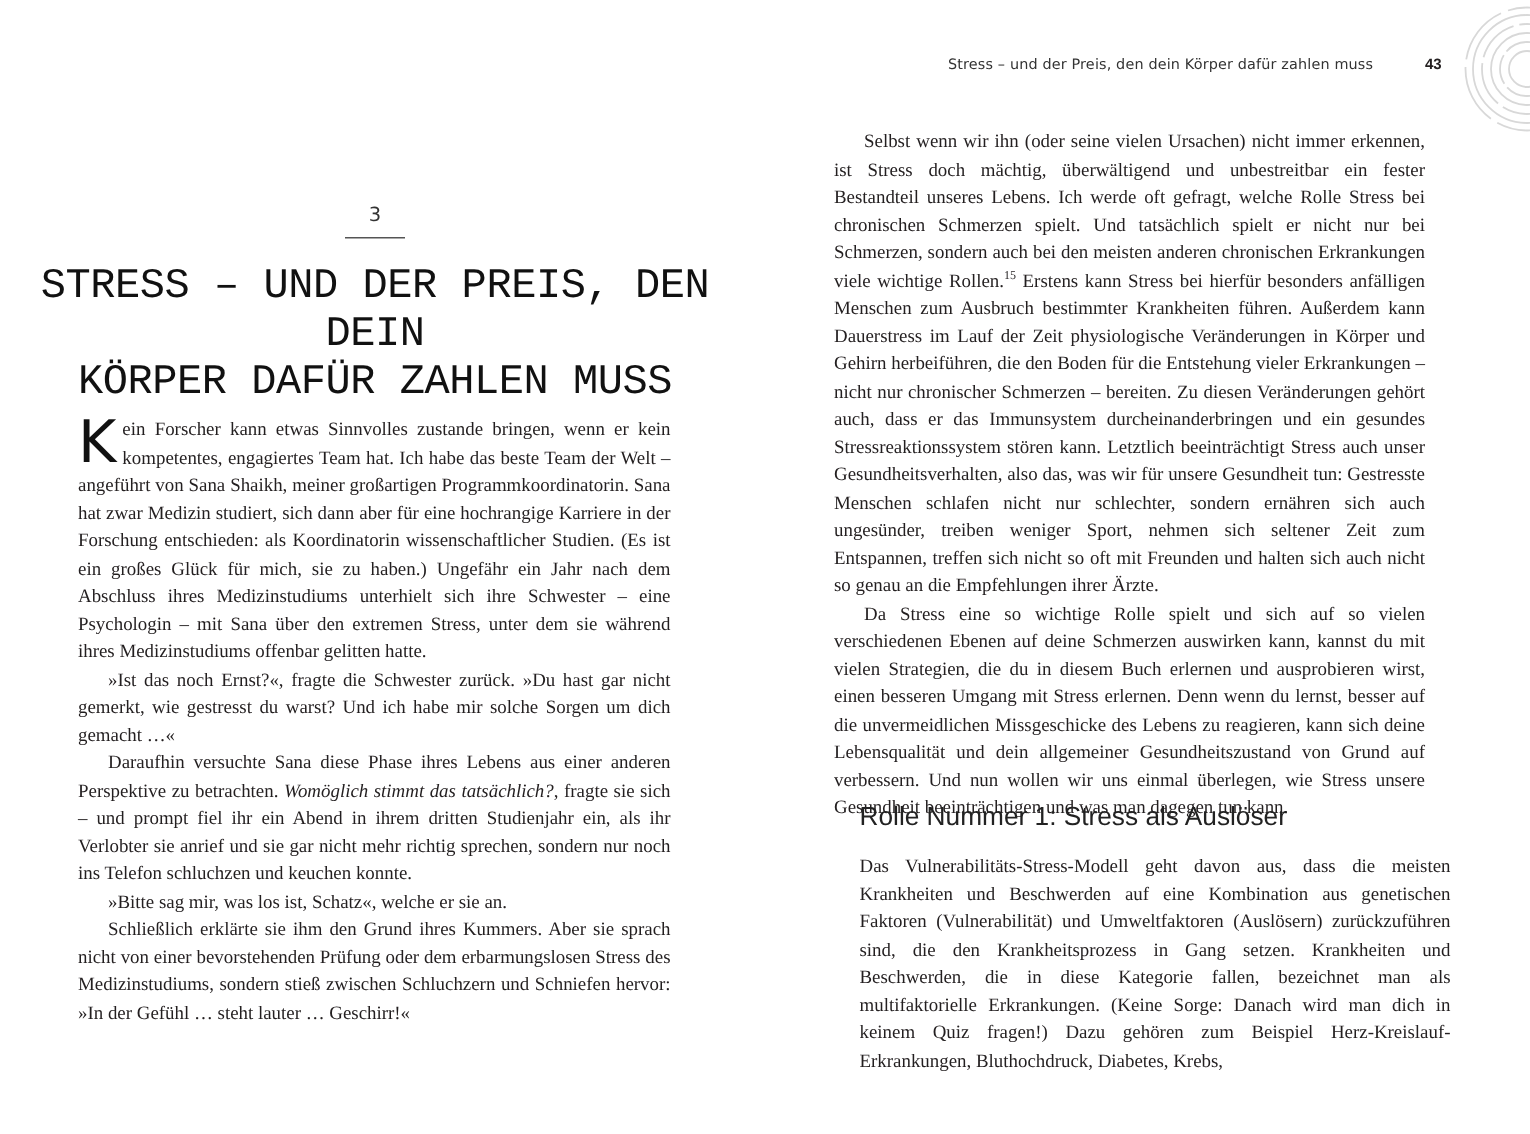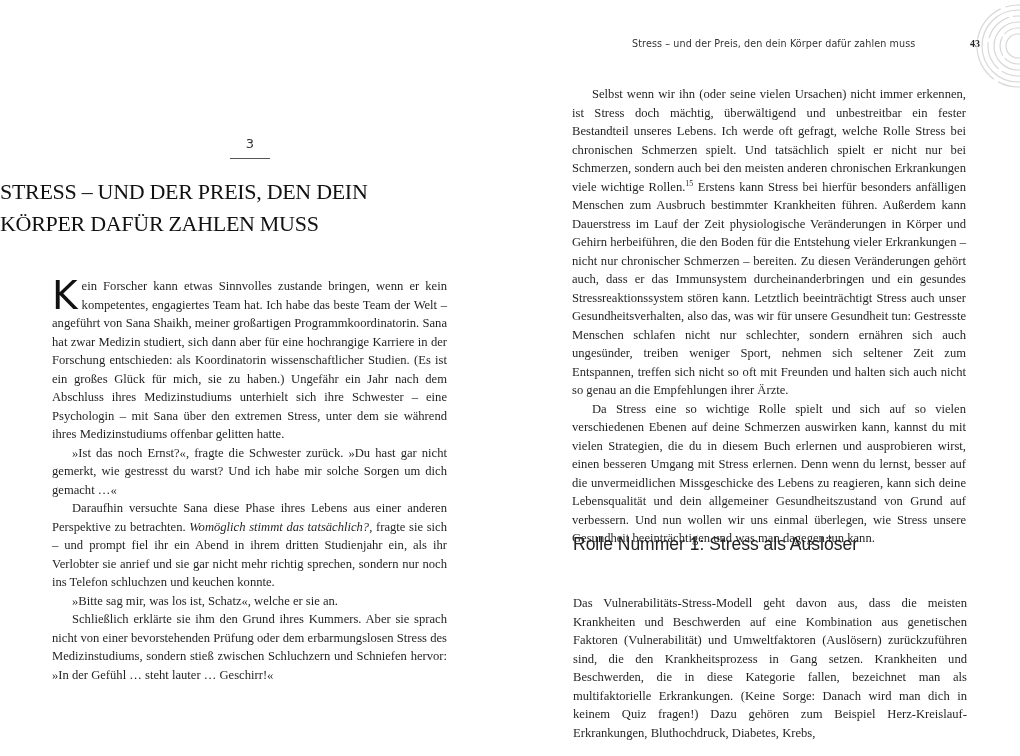--- a/index.html
+++ b/index.html
@@ -2,32 +2,32 @@
 <html><head>
 <meta charset="utf-8">
 <style>
   html, body { margin:0; padding:0; }
   body { width:1020px; height:756px; background:#ffffff; position:relative; overflow:hidden; color:#231f20; }
   .page { position:absolute; top:0; height:600px; }
   .left { left:0; width:510px; }
   .right { left:510px; width:510px; }
   .serif { font-family: "Liberation Serif", "DejaVu Serif", serif; font-size:12.6px; line-height:18.5px; text-align:justify; hyphens:manual; }
   .running-head { position:absolute; top:38px; left:122px; font-family:"DejaVu Sans", sans-serif; font-size:9.6px; color:#333; letter-spacing:0.1px; }
-  .page-num { position:absolute; top:38px; left:440px; font-family:Liberation Serif, serif; font-size:10px; font-weight:bold; color:#231f20;margin-left:20px; }
+  .page-num { position:absolute; top:38px; left:440px; font-family:Liberation Sans, sans-serif; font-size:10px; font-weight:bold; color:#231f20; }
   .deco { position:absolute; top:4px; left:448px; width:62px; height:84px; }
   .chapter-num { position:absolute; top:136px; left:0; width:500px; text-align:center; font-family:"DejaVu Sans", sans-serif; font-size:13px; color:#333; }
   .chapter-rule { position:absolute; top:158px; left:230px; width:40px; height:1px; background:#555; }
-  .chapter-title { position:absolute; top:176px; left:0; width:500px; font-family:Liberation Serif, serif; font-size:22px; line-height:32px; color:#111; letter-spacing:-0.3px; }
+  .chapter-title { position:absolute; top:176px; left:0; width:500px; text-align:center; font-family:Liberation Mono, monospace; font-size:28px; line-height:32px; color:#111; letter-spacing:-0.3px; }
   .left-body { position:absolute; top:277px; left:52px; width:395px; }
   .dropcap { float:left; font-family:"DejaVu Sans", sans-serif; font-size:39px; line-height:32px; margin:3px 4px 0 0; color:#111; }
   p { margin:0; }
   p.ind { text-indent:20px; }
-  .right-body { position:absolute; top:85px; left:62px; width:394px; }
+  .right-body { position:absolute; top:85px; left:46px; width:394px; }
   .section-title { position:absolute; top:534px; left:63px; font-family:Liberation Sans, sans-serif; font-size:17.5px; color:#222; }
-  .right-body2 { position:absolute; top:594px; left:63px; width:394px; }
+  .right-body2 { position:absolute; top:568px; left:63px; width:394px; }
   sup { font-size:8px; line-height:0; }
 </style>
 </head>
 <body>
 
 <div class="page left">
   <div class="chapter-num">3</div>
   <div class="chapter-rule"></div>
   <div class="chapter-title">
     <div>STRESS – UND DER PREIS, DEN DEIN</div>

